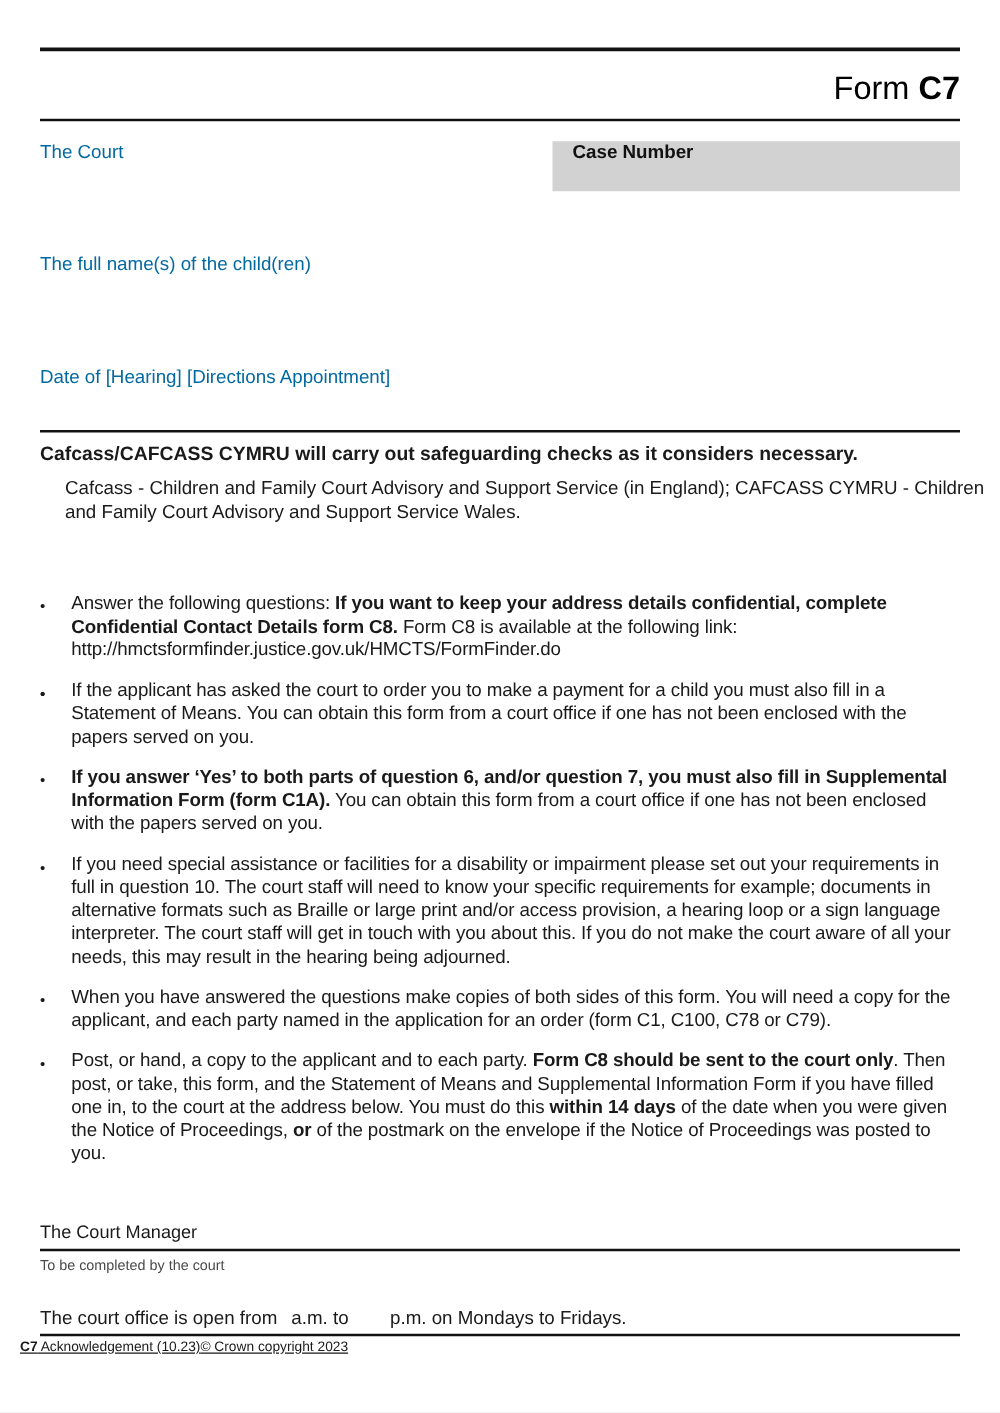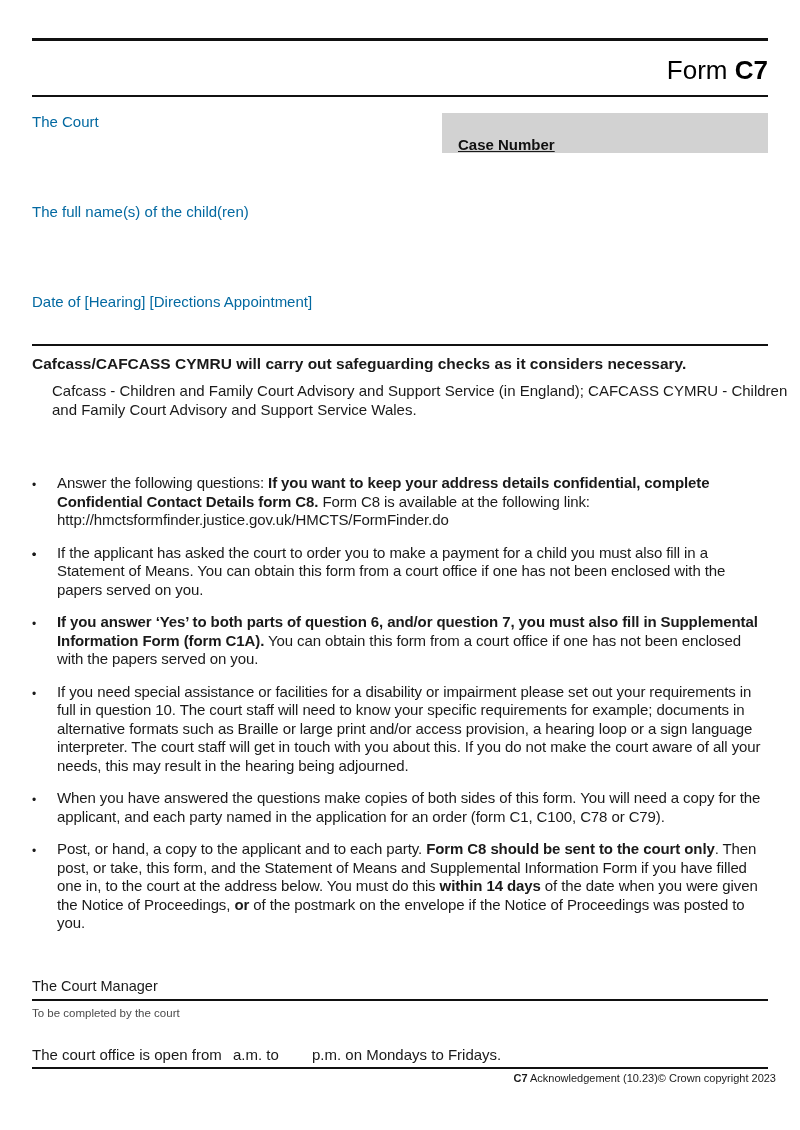--- a/index.html
+++ b/index.html
@@ -23,21 +23,21 @@
   }
   .form-label{
     right:32px;top:55px;
     font-size:26px;color:#000000;
   }
   .form-label .code{font-weight:700;}
   .field-label{font-size:15px;color:#0369a1;}
   .case-box{
     left:442px;top:113px;width:326px;height:40px;
     background:#d2d2d2;
-    display:flex;align-items:flex-end;text-decoration:underline;
+    display:flex;align-items:flex-start;
   }
   .case-box .lbl{font-size:15px;font-weight:700;padding-left:16px;color:#111;}
   .notice-bold{left:32px;top:355px;width:736px;font-size:15.5px;font-weight:700;}
   .body-text{font-size:15px;line-height:19px;margin-left:20px;}
   .cafcass-body{left:32px;top:381px;width:736px;}
   .section-heading{left:32px;top:448px;width:736px;font-size:15.5px;font-weight:700;}
   .instruction-list{
     left:32px;top:474px;width:736px;
     list-style:none;margin:0;padding:0;
     font-size:15px;line-height:18.5px;letter-spacing:-0.1px;
@@ -53,23 +53,23 @@
   }
   .b{font-weight:700;}
   .completion-note{left:32px;top:1007px;font-size:11.5px;color:#4a4a4a;}
   .court-manager{left:32px;top:978px;font-size:14.5px;color:#1a1a1a;}
   .office-hours{left:32px;top:1046px;width:736px;height:18px;font-size:15px;}
   .office-hours span{position:absolute;top:0;white-space:nowrap;}
   .oh-prefix{left:0;}
   .oh-am{left:201px;}
   .oh-pm{left:280px;}
   .footer-row{
-    left:40px;top:1072px;width:736px;
-    display:flex;justify-content:flex-end;
-    font-size:11px;color:#1a1a1a;
+    left:16px;top:1072px;width:736px;
+    display:flex;justify-content:flex-start;
+    font-size:11px;color:#1a1a1a;text-decoration:underline;
   }
 </style>
 </head>
 <body>
 
 <div class="page">
 
   <div class="abs rule rule-thick" style="top:38px"></div>
 
   <div class="abs form-label"><span>Form </span><span class="code">C7</span></div>

